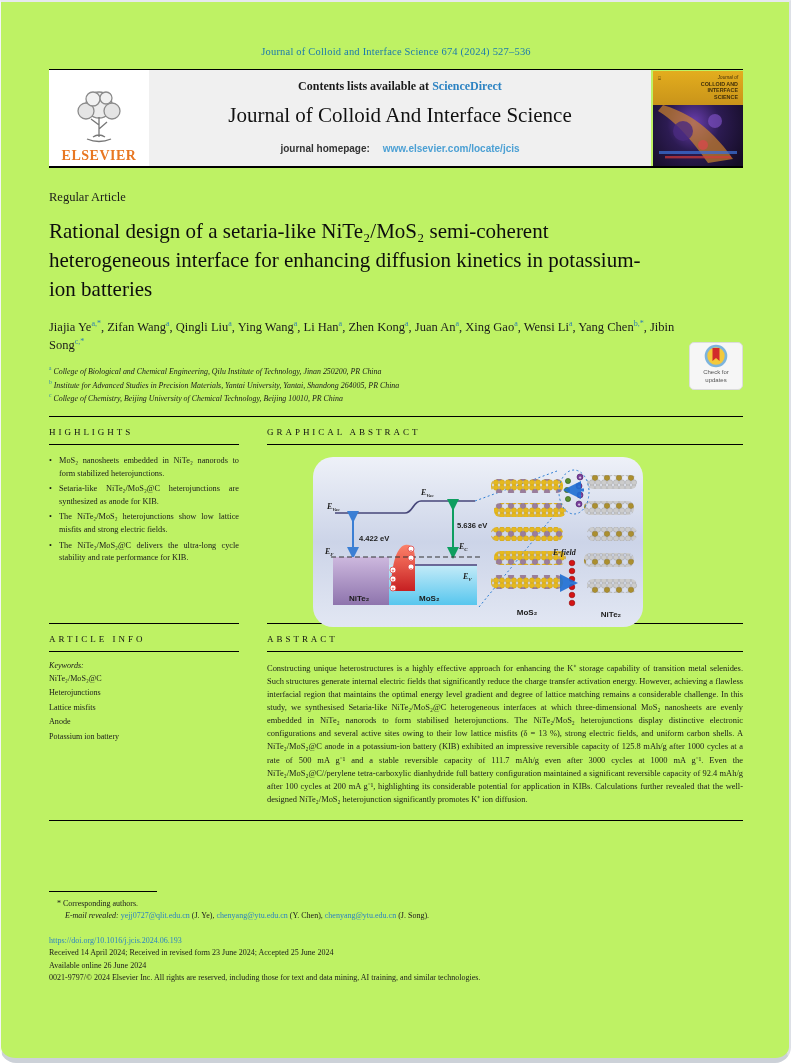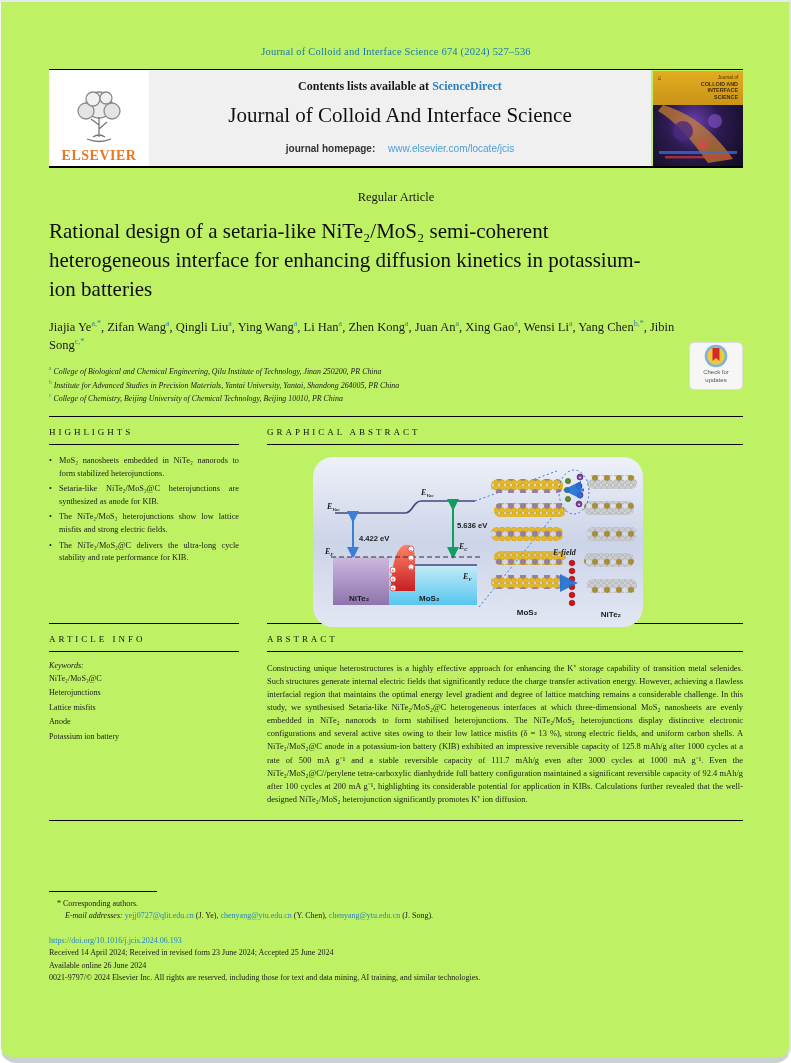--- a/index.html
+++ b/index.html
@@ -17,25 +17,25 @@
   .rule-thick { border-bottom:2.5px solid #000; }
 
   .masthead { display:grid; grid-template-columns:100px 1fr 92px; height:96px; align-items:stretch; }
   .logo-cell { display:flex; flex-direction:column; align-items:center; justify-content:flex-end; padding-bottom:2px; background:#fff; }
   .logo-word { font-size:14px; font-weight:bold; color:#e87722; letter-spacing:.5px; margin-top:1px; }
   .banner { background:#f0f0f0; text-align:center; padding-top:9px; }
   .contents-line { font-size:12px; font-weight:bold; color:#1a1a1a; }
   .sd-link { color:#2d83c2; font-weight:bold; }
   .journal-title { font-size:21px; color:#111; margin-top:9px; }
   .homepage-line { font-family:"Liberation Sans", sans-serif; font-size:10px; color:#333; font-weight:bold; margin-top:15px; }
-  .homepage-url { color:#4ca0d4; font-weight:normal;margin-left:10px; }
+  .homepage-url { color:#4ca0d4; font-weight:bold;margin-left:10px; }
   .cover-cell { display:flex; align-items:center; justify-content:flex-end; }
 
   .head-block { padding-top:22px; position:relative; }
-  .article-type { font-size:12.5px;text-align:center; }
+  .article-type { font-size:12.5px; }
   .paper-title { font-size:21px; line-height:1.38; margin-top:12px; max-width:615px; color:#0d0d0d; }
   .authors { font-size:12.5px; margin-top:14px; max-width:640px; line-height:1.45; }
   .authors sup { font-size:8px; color:#2d7fb5; }
   .affils { margin-top:10px; font-size:7.9px; font-style:italic; line-height:1.5; }
   .affils sup { color:#2d7fb5; font-size:5.5px; font-style:normal; }
 
   .badge { position:absolute; right:0; top:174px; width:54px; height:48px; background:#f6f6f6;
            border:1px solid #dcdcdc; border-radius:5px; display:flex; flex-direction:column; align-items:center; }
   .badge-txt { font-family:"Liberation Sans", sans-serif; font-size:6px; color:#555; line-height:1.25; text-align:center; }
 
@@ -356,21 +356,21 @@
     </div>
 
     <div class="close-rule"></div>
 
     <div class="footnotes">
       <div class="fn-rule"></div>
       <div class="fn-star">
         <span>*</span>
         <span>Corresponding authors.</span>
       </div>
-      <div class="fn-email"><span class="em-label">E-mail addresses: </span><span><span><a class="blue">yejj0727@qlit.edu.cn</a><span> (J. Ye), </span></span><span><a class="blue">chenyang@ytu.edu.cn</a><span> (Y. Chen), </span></span><span><a class="blue">chenyang@ytu.edu.cn</a><span> (J. Song).</span></span></span></div>
+      <div class="fn-email"><span class="em-label">E-mail revealed: </span><span><span><a class="blue">yejj0727@qlit.edu.cn</a><span> (J. Ye), </span></span><span><a class="blue">chenyang@ytu.edu.cn</a><span> (Y. Chen), </span></span><span><a class="blue">chenyang@ytu.edu.cn</a><span> (J. Song).</span></span></span></div>
 
       <div class="doi-block">
         <div><a class="blue">https://doi.org/10.1016/j.jcis.2024.06.193</a></div>
         <div>Received 14 April 2024; Received in revised form 23 June 2024; Accepted 25 June 2024</div>
         <div>Available online 26 June 2024</div>
         <div>0021-9797/© 2024 Elsevier Inc. All rights are reserved, including those for text and data mining, AI training, and similar technologies.</div>
       </div>
     </div>
 
   </div>

